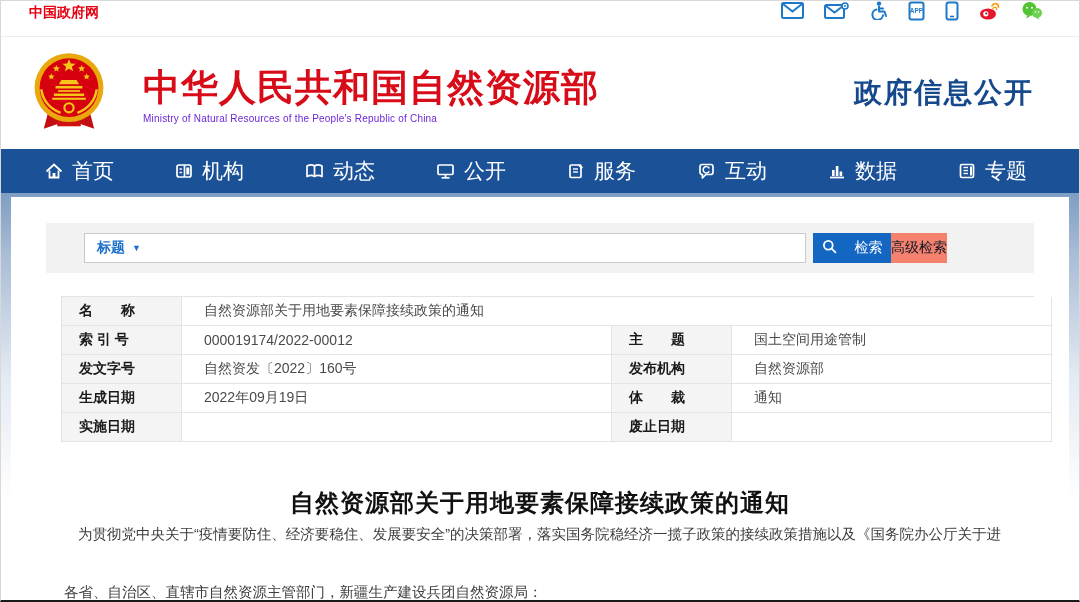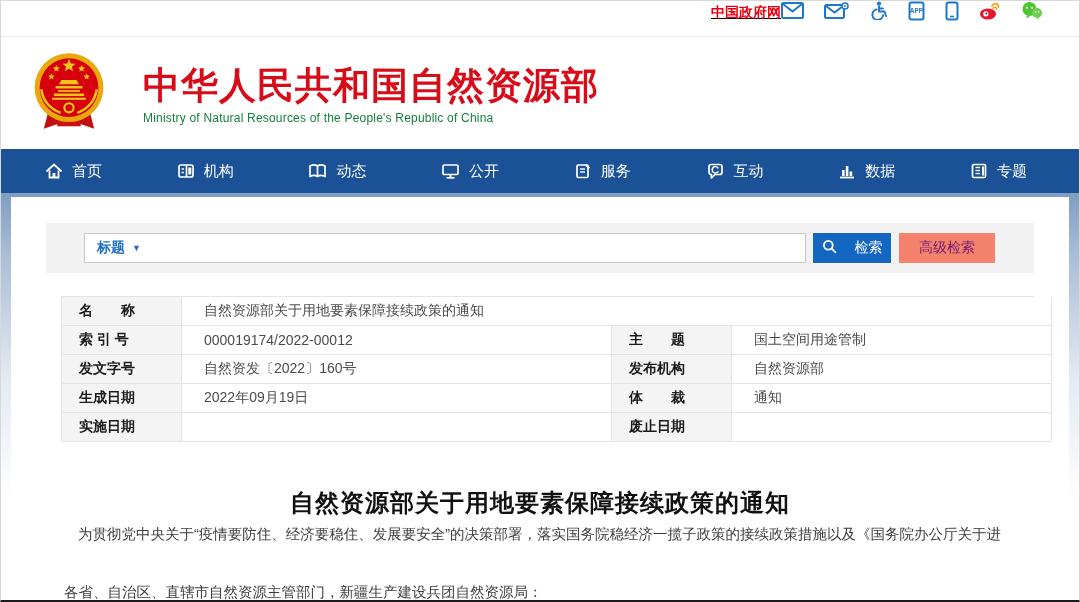--- a/index.html
+++ b/index.html
@@ -1,57 +1,57 @@
 <!DOCTYPE html>
 <html><head>
 <meta charset="utf-8">
 <style>
   * { margin:0; padding:0; box-sizing:border-box; }
   body { font-family:"Liberation Sans","DejaVu Sans",sans-serif; background:#fff; }
   .page { width:1080px; height:602px; position:relative; overflow:hidden; background:#fff;
           border:1px solid #d8d8d8; border-bottom:2px solid #1a1a1a; }
 
   
-  .topbar { height:36px; display:flex; align-items:center; justify-content:flex-end;
-            padding:0 36px 12px 28px; border-bottom:1px solid #ededed; background:#fff;text-decoration:underline; }
+  .topbar { height:36px; display:flex; align-items:center; justify-content:space-between;
+            padding:0 36px 12px 28px; border-bottom:1px solid #ededed; background:#fff; }
   .gov-link { color:#e60012; font-size:14px; font-weight:bold; text-decoration:none; cursor:pointer; }
   .top-icons { display:flex; align-items:center; gap:20px; }
   .top-icons a { display:inline-flex; cursor:pointer; }
 
   
   .masthead { height:112px; display:flex; align-items:center; padding:0 45px 0 26px; background:#fff; }
   .logo-link { display:flex; align-items:center; text-decoration:none; cursor:pointer;gap:18px; }
   .emblem { width:84px; height:84px; margin-right:14px; }
   .title-cn { font-size:37px; font-weight:bold; color:#d80c18; letter-spacing:1px; white-space:nowrap; }
-  .title-en { font-size:12px; color:#15803d; letter-spacing:.2px; }
+  .title-en { font-size:10px; color:#6d28d9; letter-spacing:.2px; }
   .right-title { margin-left:auto; font-size:28px; font-weight:bold; color:#15498c; letter-spacing:2px; cursor:pointer; }
 
   
   .mainnav { height:44px; background:#1b5197; display:flex; align-items:center;
              justify-content:space-between; padding:0 52px 0 44px; }
-  .nav-item { display:flex; align-items:center; gap:9px; color:#fff; font-size:15px;
+  .nav-item { display:flex; align-items:center; gap:9px; color:#fff; font-size:21px;
               text-decoration:none; cursor:pointer; }
   .nav-item svg { display:block; }
 
   
   .content-bg { height:410px; background:linear-gradient(180deg,#7e9ec3 0%,#a9bdd6 15%,#e3eaf2 45%,#ffffff 75%);
                 padding:4px 10px; }
   .panel { background:#fff; height:100%; padding:26px 35px 0; }
 
   
   .search-bar { background:#f2f2f2; height:50px; display:flex; align-items:center; padding:0 30px 0 38px; }
   .search-input { width:722px; height:30px; background:#fff; border:1px solid #c9c9c9;
                   display:flex; align-items:center; padding:0 12px; cursor:text; }
   .field-selector { display:flex; align-items:center; cursor:pointer; }
   .field-label { color:#1a6fc9; font-weight:bold; font-size:14px; }
   .caret { color:#1a6fc9; font-size:9px; margin-left:7px; }
   .btn-search { margin-left:7px; width:78px; height:30px; background:#1466c3; color:#fff; border:none;
                 font-size:14px; display:flex; align-items:center; justify-content:center; gap:18px;
                 cursor:pointer; font-family:inherit; }
-  .btn-adv { margin-left:8px; width:96px; height:30px; background:#f4826c; color:#701a75; border:none;
+  .btn-adv { margin-left:0; width:56px; height:30px; background:#f4826c; color:#0f172a; border:none;
              font-size:14px; cursor:pointer; font-family:inherit; }
 
   
   .meta-table { margin-top:23px; display:grid; grid-template-columns:120px 430px 120px 320px;
                 border-top:1px solid #e4e4e4; border-left:1px solid #e4e4e4; font-size:14px;margin-left:15px; }
   .cell { height:29px; display:flex; align-items:center;
           border-right:1px solid #e4e4e4; border-bottom:1px solid #e4e4e4; }
   .lbl { background:#f4f4f4; font-weight:bold; color:#1a1a1a; padding-left:17px; white-space:pre; }
   .val { background:#fff; color:#4a4a4a; padding-left:22px; }
   .span3 { grid-column:2/5; }
@@ -166,20 +166,21 @@
           <circle cx="50" cy="70" r="5.5" fill="none" stroke="#f5c518" stroke-width="2.5"></circle>
           <path d="M17 48 Q20 68 40 76" fill="none" stroke="#f5c518" stroke-width="3"></path>
           <path d="M83 48 Q80 68 60 76" fill="none" stroke="#f5c518" stroke-width="3"></path>
         </svg>
       </span>
       <span>
         <div class="title-cn">中华人民共和国自然资源部</div>
         <div class="title-en">Ministry of Natural Resources of the People's Republic of China</div>
       </span>
     </a>
+    <div class="right-title">政府信息公开</div>
   </div>
 
   <nav class="mainnav">
     <a class="nav-item">
       <span>
           <svg width="18" height="18" viewBox="0 0 18 18">
             <path d="M2 9 L9 2.5 L16 9" fill="none" stroke="#fff" stroke-width="1.8" stroke-linecap="round"></path>
             <path d="M4.5 8.5 V15.5 H13.5 V8.5" fill="none" stroke="#fff" stroke-width="1.8"></path>
             <rect x="7.6" y="11" width="2.8" height="4.5" fill="#fff"></rect>
           </svg>

